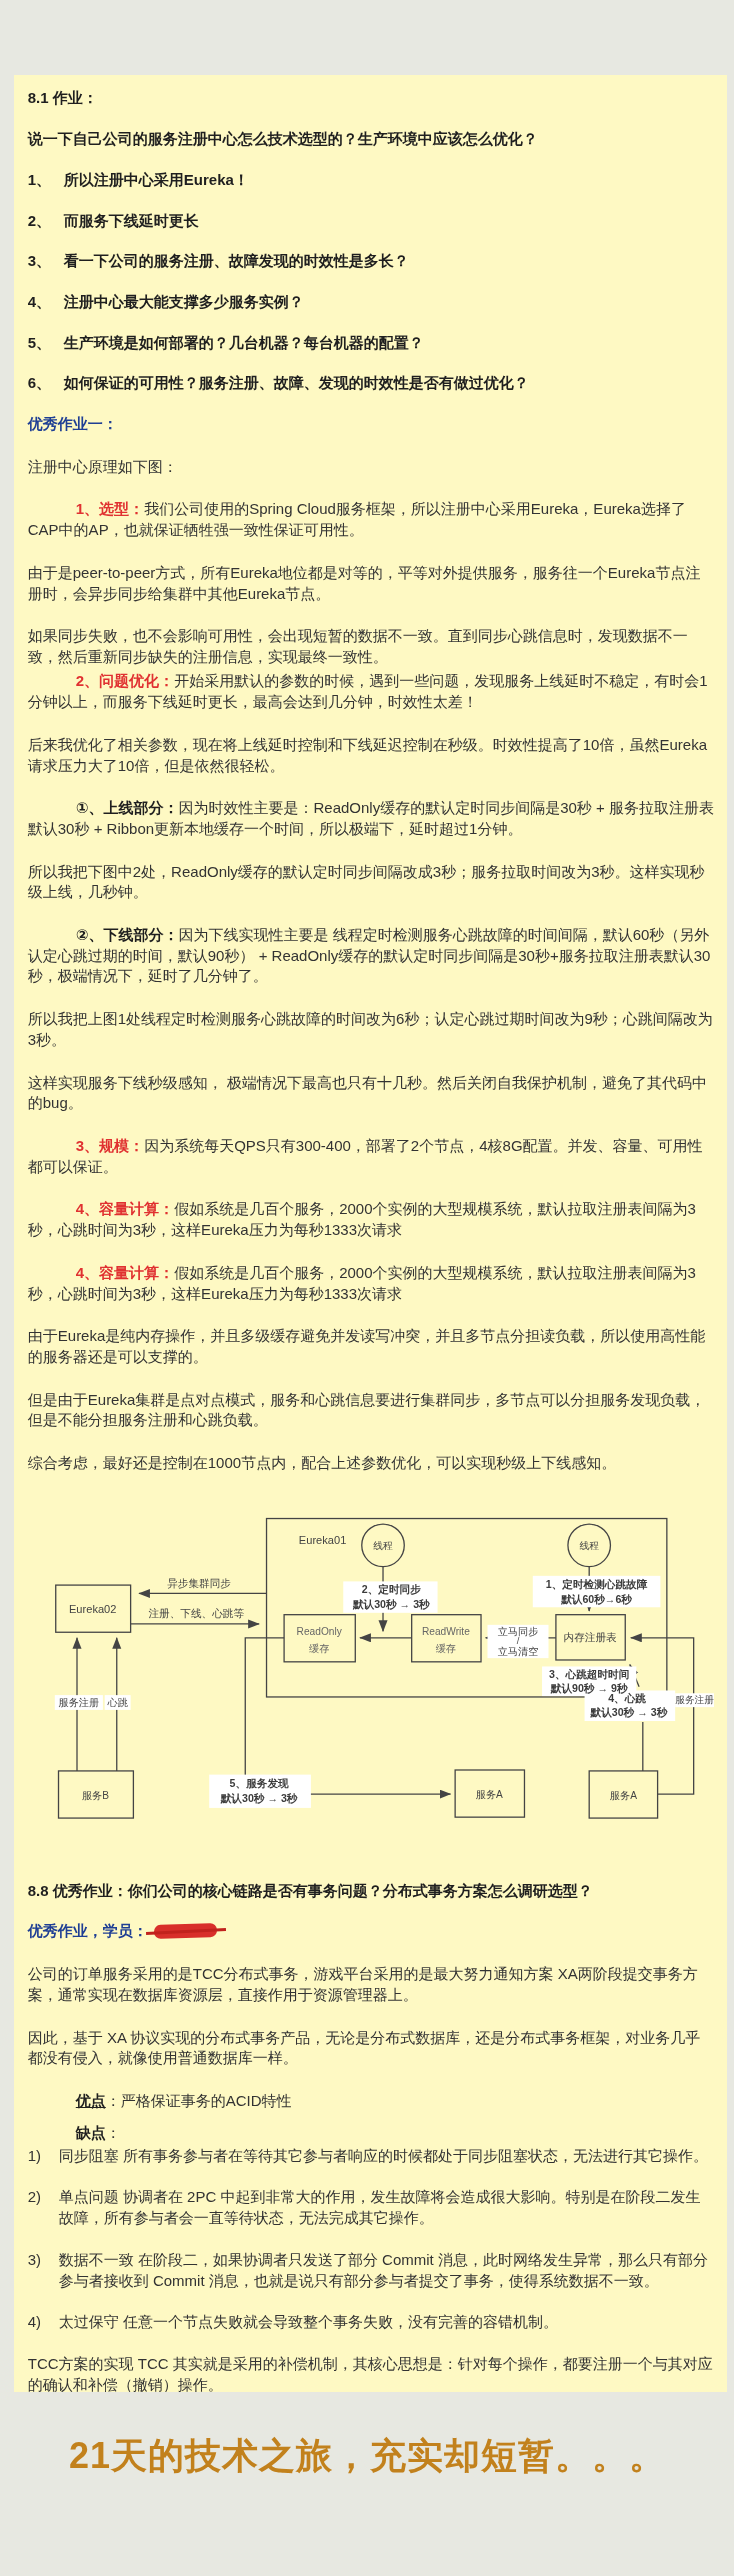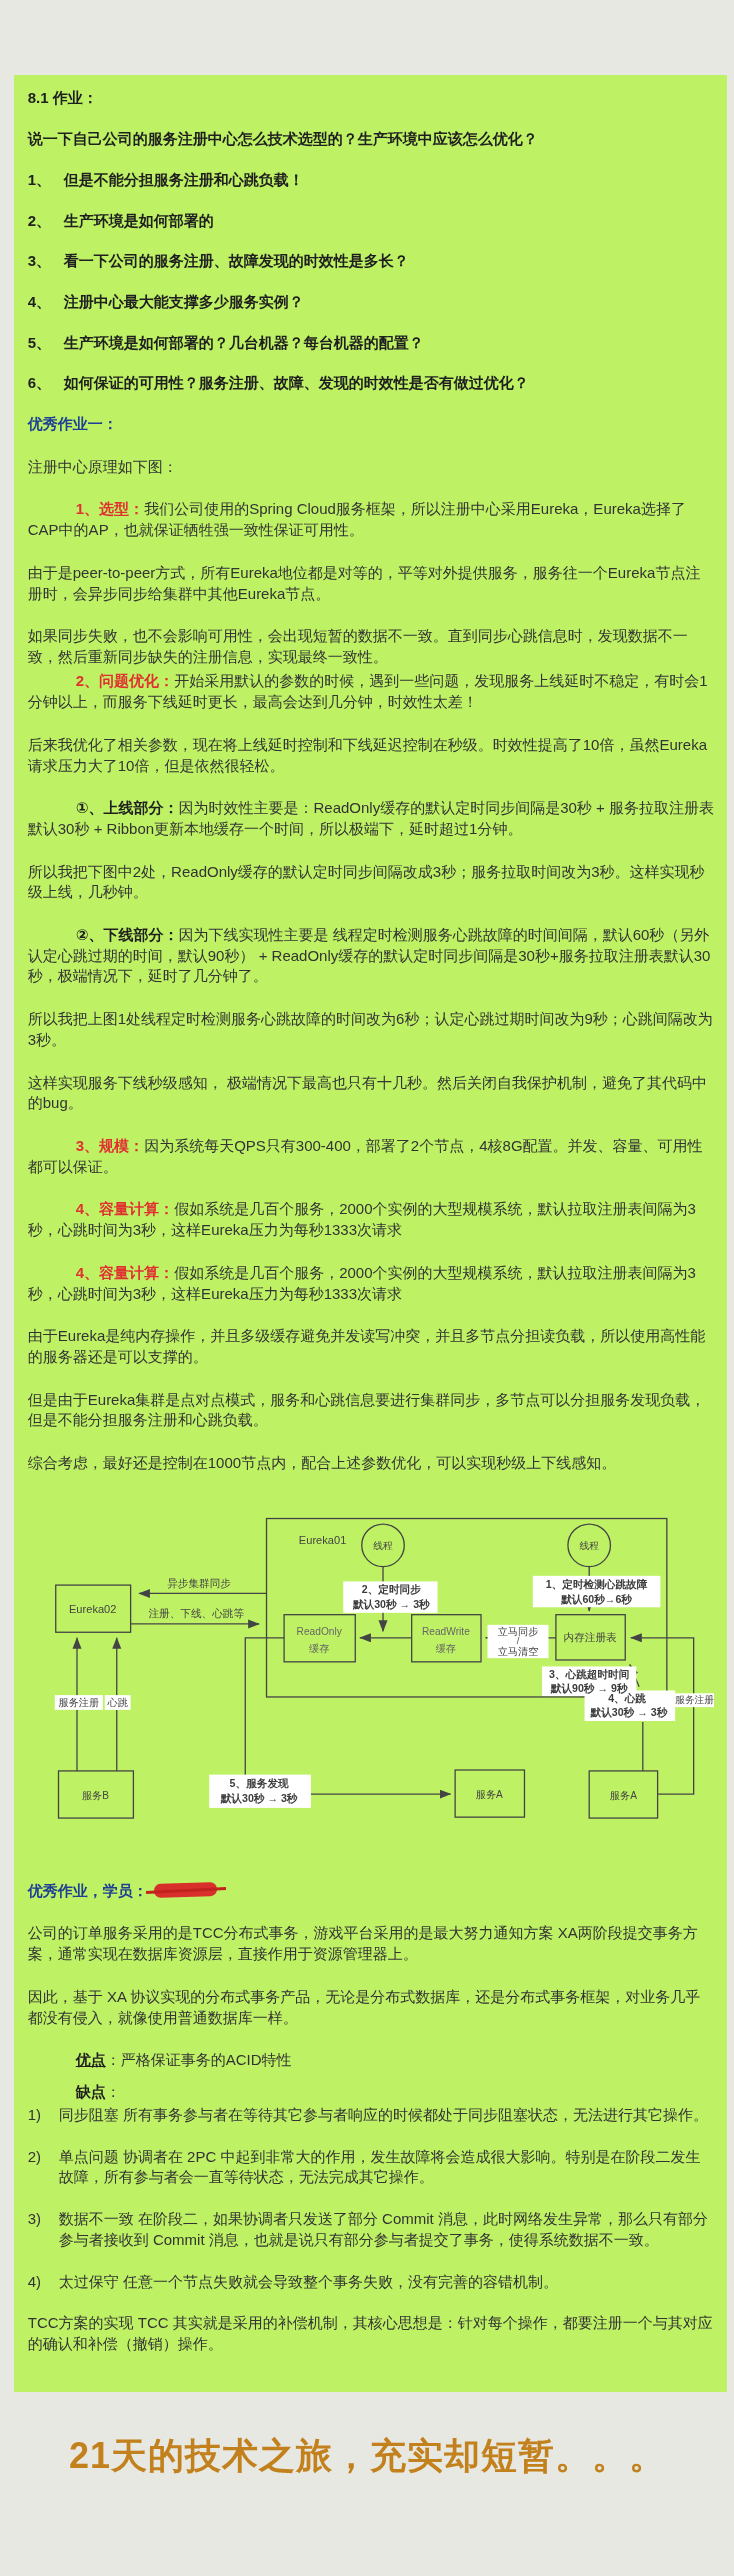--- a/index.html
+++ b/index.html
@@ -38,31 +38,31 @@
   .diagram-wrap{margin:9.6px 0 29px 0;text-align:right;}
   .footer{
     position:absolute;top:2432px;left:0;width:735px;
     text-align:center;font-weight:700;font-size:36px;letter-spacing:1px;
   }
   svg text{font-family:"Liberation Sans","DejaVu Sans",sans-serif;}
 </style>
 </head>
 <body style="background: rgb(231, 232, 225);">
 
-<div class="card" style="background: #bef264;">
+<div class="card" style="background: #fef9c3;">
   <div>
       <div class="blk heading"><span>8.1 作业：</span></div>
       <div class="blk heading"><span>说一下自己公司的服务注册中心怎么技术选型的？生产环境中应该怎么优化？</span></div>
       <div class="blk question">
         <span class="num">1、</span>
-        <span>但是不能分担服务注册和心跳负载！</span>
+        <span>所以注册中心采用Eureka！</span>
       </div>
       <div class="blk question">
         <span class="num">2、</span>
-        <span>生产环境是如何部署的</span>
+        <span>而服务下线延时更长</span>
       </div>
       <div class="blk question">
         <span class="num">3、</span>
         <span>看一下公司的服务注册、故障发现的时效性是多长？</span>
       </div>
       <div class="blk question">
         <span class="num">4、</span>
         <span>注册中心最大能支撑多少服务实例？</span>
       </div>
       <div class="blk question">
@@ -172,20 +172,21 @@
         <text x="607" y="212">默认90秒 → 9秒</text>
         <text x="648" y="222">4、心跳</text>
         <text x="650" y="238">默认30秒 → 3秒</text>
         <text x="250" y="314">5、服务发现</text>
         <text x="250" y="331">默认30秒 → 3秒</text>
       </g>
     </svg>
   </div>
 
   <div>
+      <div class="blk heading"><span>8.8 优秀作业：你们公司的核心链路是否有事务问题？分布式事务方案怎么调研选型？</span></div>
       <div class="blk blue-heading" style="color: rgb(31, 63, 148);"><span>优秀作业，学员：</span><span class="scribble"></span></div>
       <div class="blk para"><span>公司的订单服务采用的是TCC分布式事务，游戏平台采用的是最大努力通知方案 XA两阶段提交事务方案，通常实现在数据库资源层，直接作用于资源管理器上。</span></div>
       <div class="blk para gap-before"><span>因此，基于 XA 协议实现的分布式事务产品，无论是分布式数据库，还是分布式事务框架，对业务几乎都没有侵入，就像使用普通数据库一样。</span></div>
       <div class="blk para mb12"><span><span class="lead" style="color: rgb(31, 31, 31); text-decoration: underline;">优点</span>：严格保证事务的ACID特性</span></div>
       <div class="blk para mb2"><span><span class="lead" style="color: rgb(31, 31, 31);">缺点</span>：</span></div>
       <div class="blk olitem">
         <span class="num">1)</span>
         <span>同步阻塞 所有事务参与者在等待其它参与者响应的时候都处于同步阻塞状态，无法进行其它操作。</span>
       </div>
       <div class="blk olitem">

